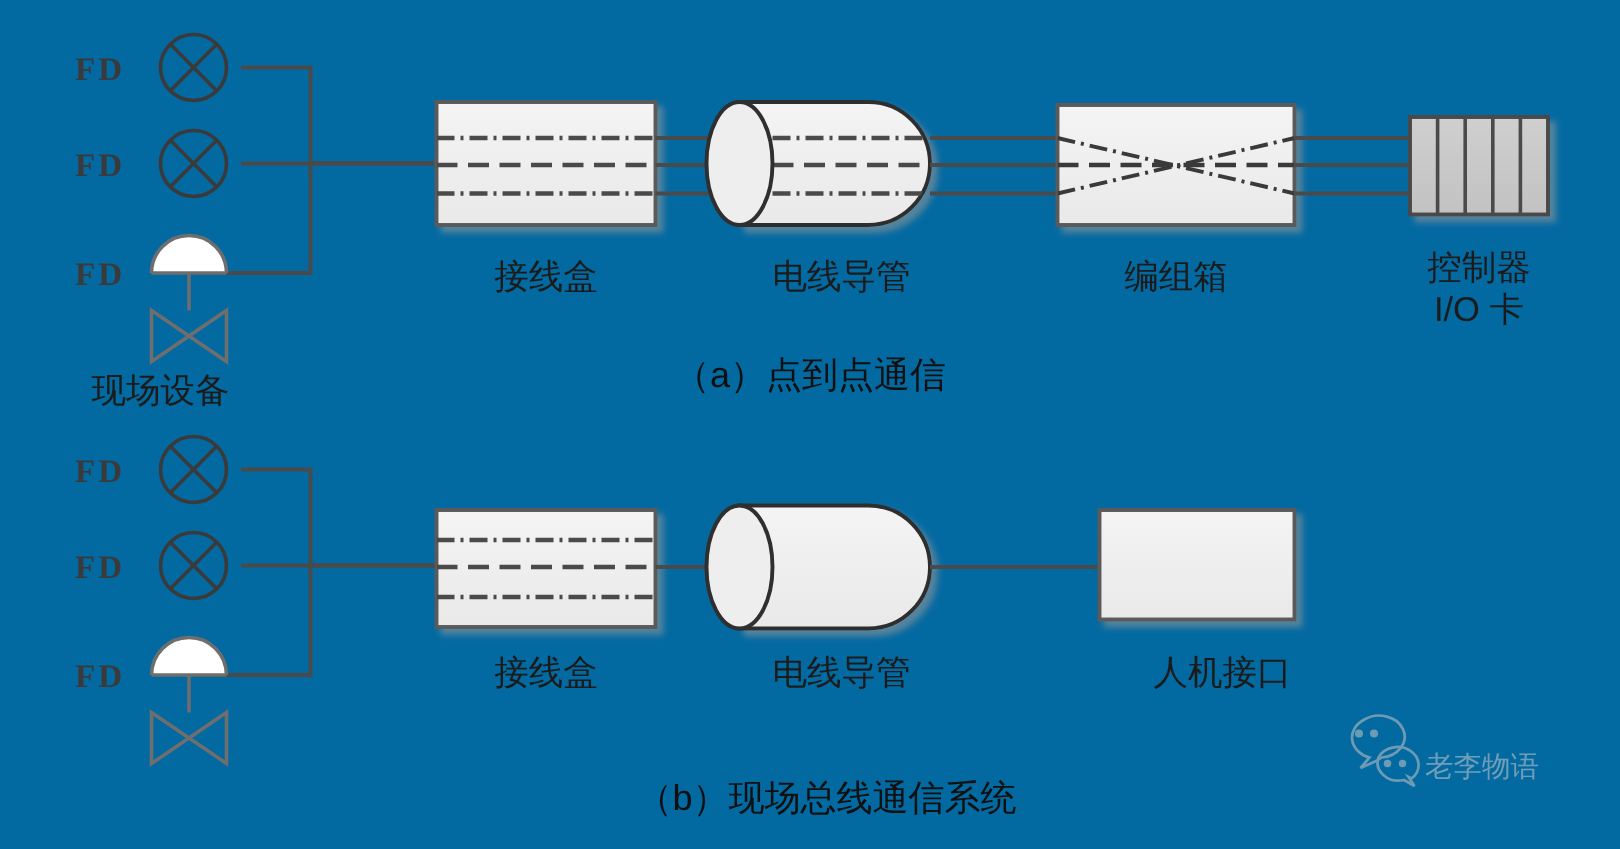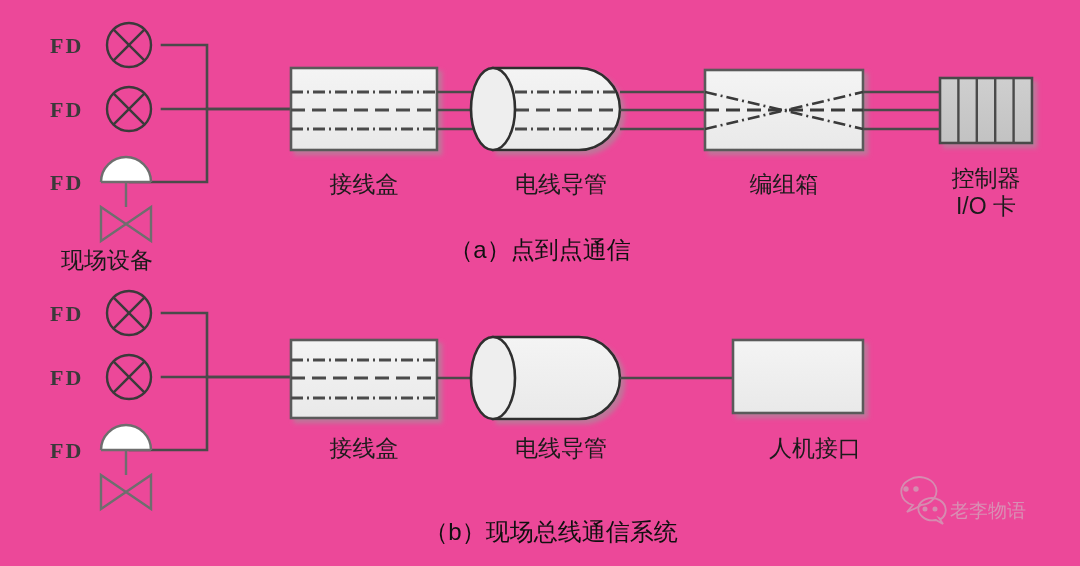--- a/index.html
+++ b/index.html
@@ -7,21 +7,21 @@
     padding: 0;
     background: #ffffff;
   }
   body {
     font-family: "Liberation Sans", "DejaVu Sans", sans-serif;
   }
   #canvas {
     position: relative;
     width: 1080px;
     height: 566px;
-    background: #ec4899;
+    background: #0369a1;
     overflow: hidden;
   }
   svg#diagram {
     position: absolute;
     left: 0;
     top: 0;
     width: 1080px;
     height: 566px;
   }
   .label-cn {

